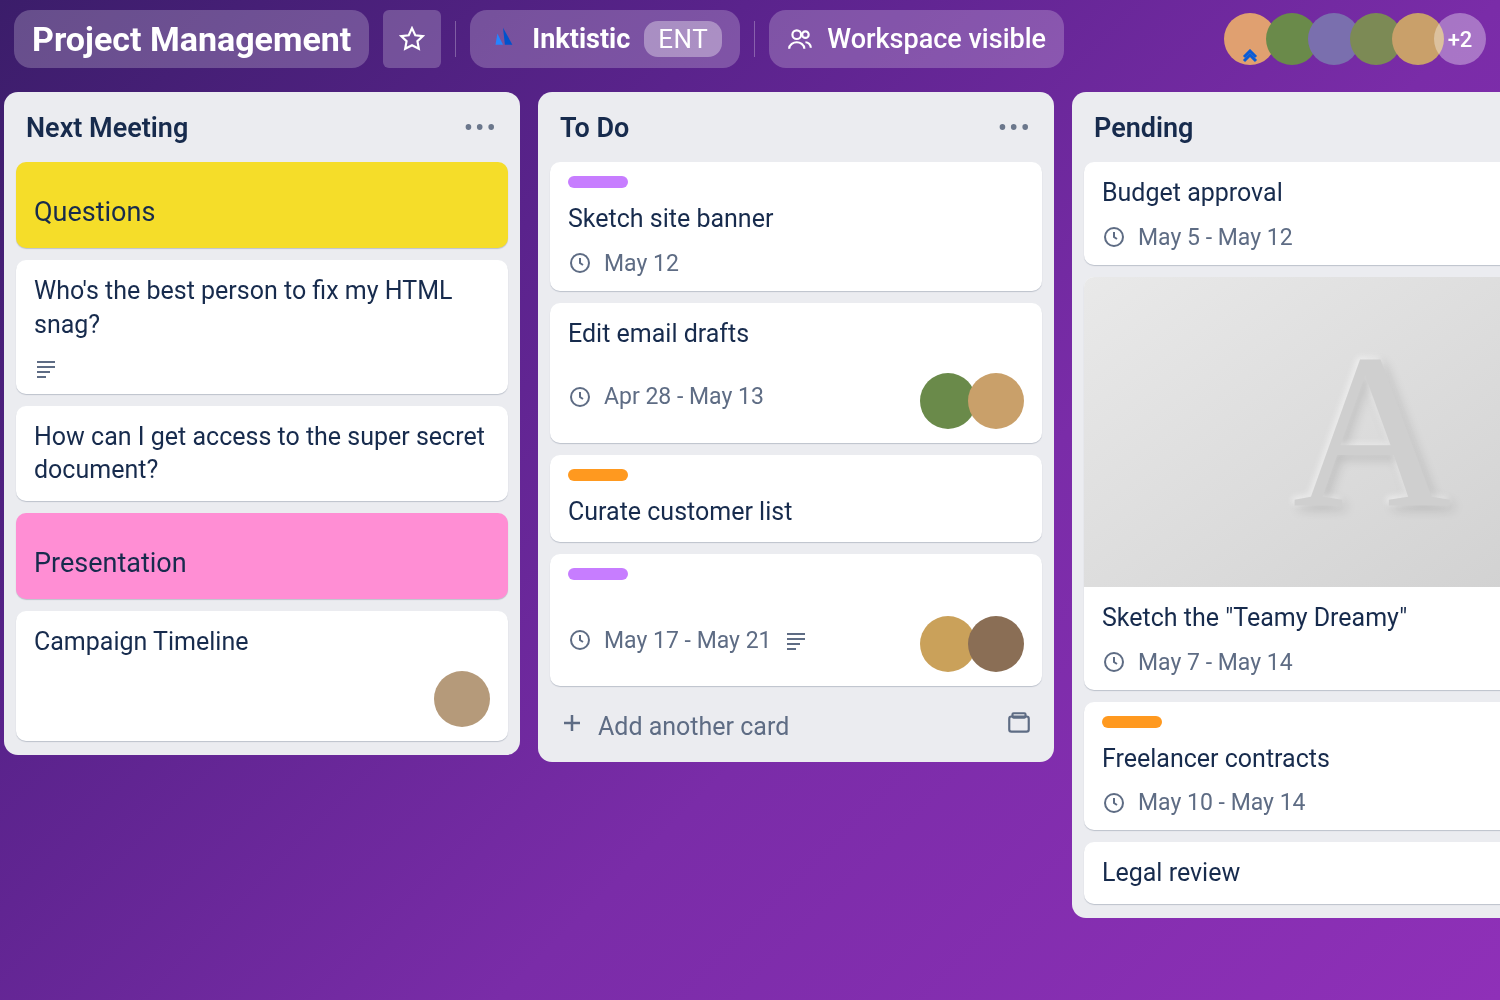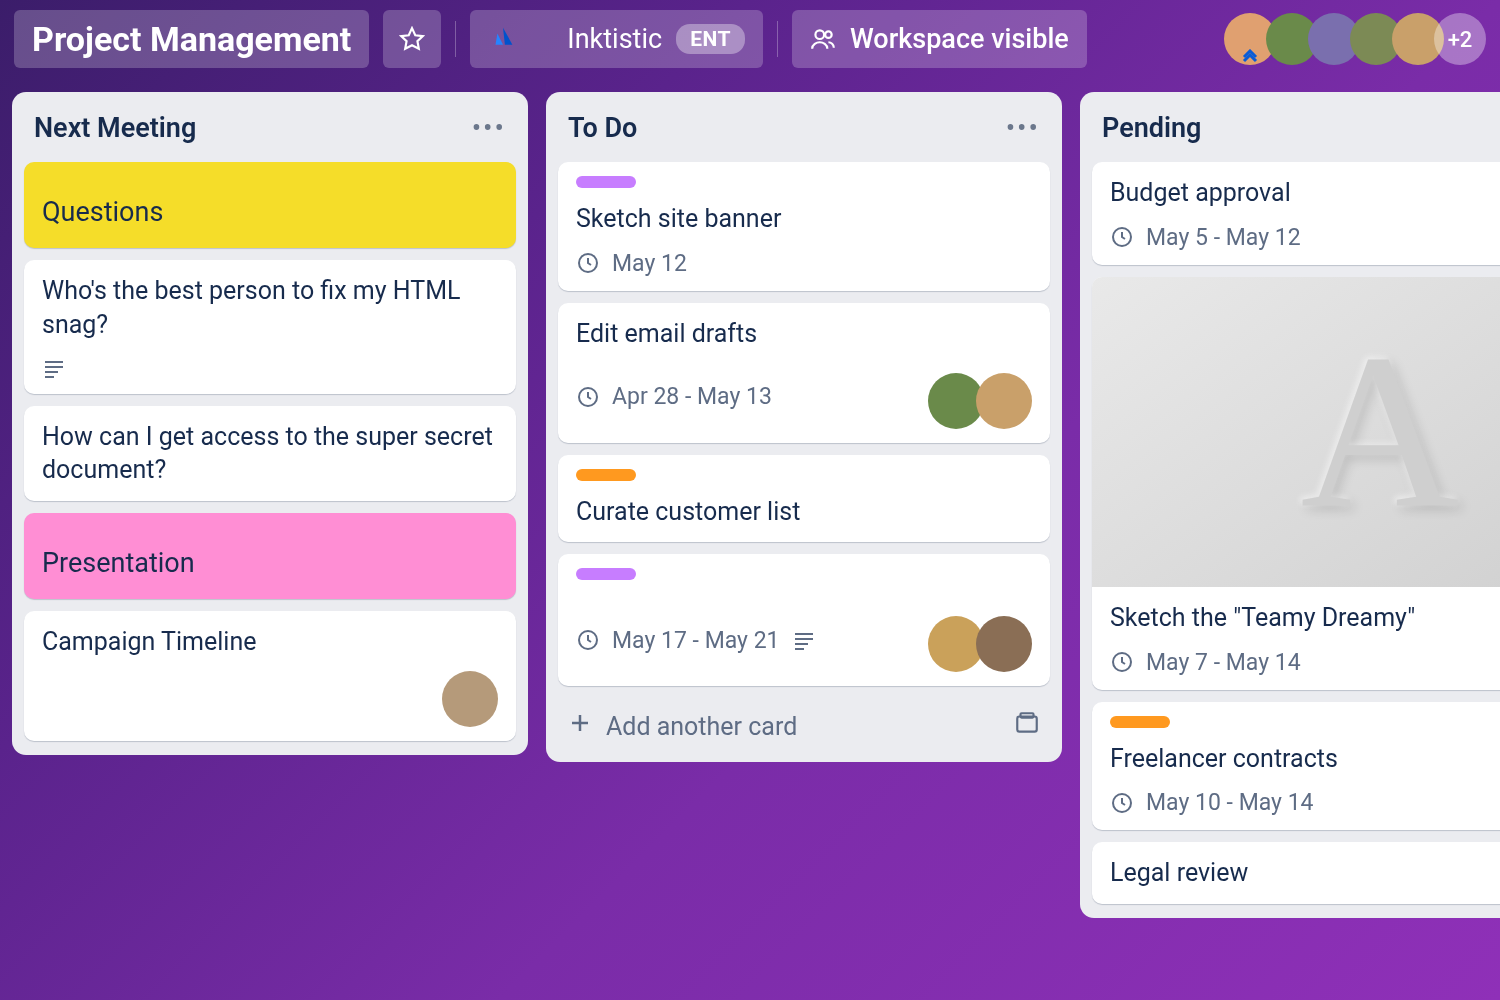--- a/index.html
+++ b/index.html
@@ -16,21 +16,21 @@
     align-items: center;
     gap: 14px;
     padding: 10px 14px 18px 14px;
     height: 86px;
   }
   .pill {
     display: inline-flex;
     align-items: center;
     gap: 14px;
     background: rgba(255,255,255,0.22);
-    border-radius: 6px;
+    border-radius: 17px;
     padding: 10px 18px;
     height: 58px;
     color: #fff;
   }
   .board-title {
     font-size: 34px;
     font-weight: 700;
     white-space: nowrap;
   }
   .icon-btn {
@@ -41,28 +41,28 @@
     color: #fff;
     cursor: pointer;
   }
   .vdiv {
     width: 1px; height: 36px;
     background: rgba(255,255,255,0.28);
   }
   .atlassian-logo {
     width: 30px; height: 30px; display:inline-block;
   }
-  .workspace-name { font-size: 27px; font-weight: 400; margin-left: 35px; }
+  .workspace-name { font-size: 27px; font-weight: 700; }
   .ent-badge {
     background: rgba(255,255,255,0.35);
     color: #fff;
     border-radius: 14px;
     padding: 3px 14px;
-    font-size: 21px;
-    font-weight: 700;
+    font-size: 26px;
+    font-weight: 400;
     letter-spacing: 0.5px;
     text-align: right;
   }
   .visibility-text { font-size: 27px; font-weight: 500; text-align: right; }
 
   .members {
     margin-left: auto;
     display: flex;
     align-items: center;
   }
@@ -85,21 +85,21 @@
     background: rgba(255,255,255,0.35);
     color:#fff;
     font-size: 22px;
     font-weight: 500;
   }
 
   
   .board {
     display: flex;
     gap: 18px;
-    padding: 6px 12px 0 12px;
+    padding: 6px 12px 0 4px;
     height: calc(100% - 86px);
     overflow: hidden;
     align-items: flex-start;
   }
   .list {
     background: #ebecf0;
     border-radius: 14px;
     width: 516px;
     flex: 0 0 516px;
     display: flex;

